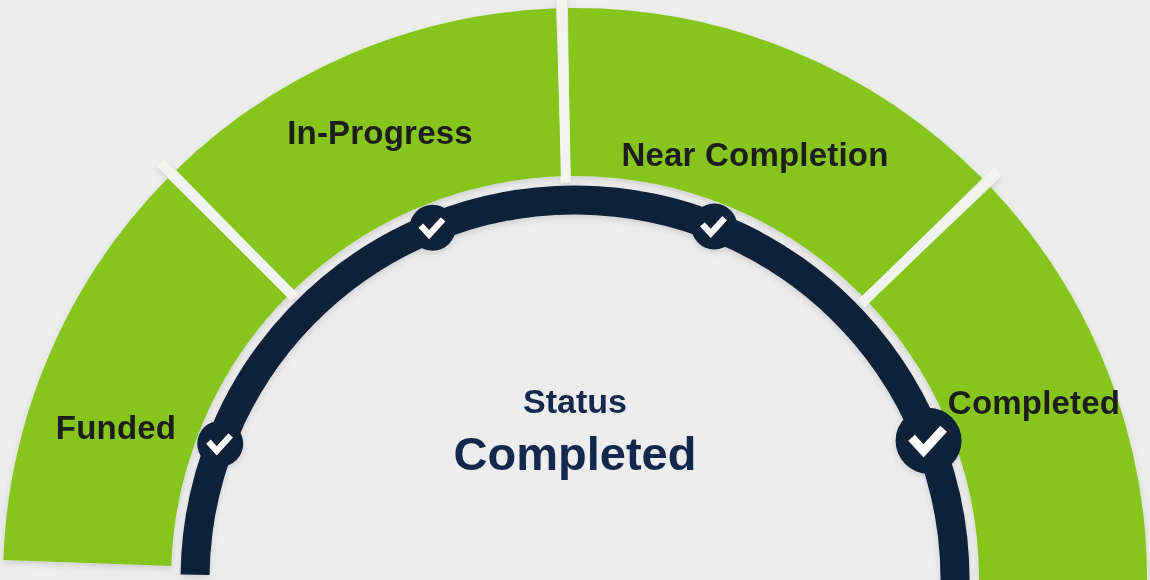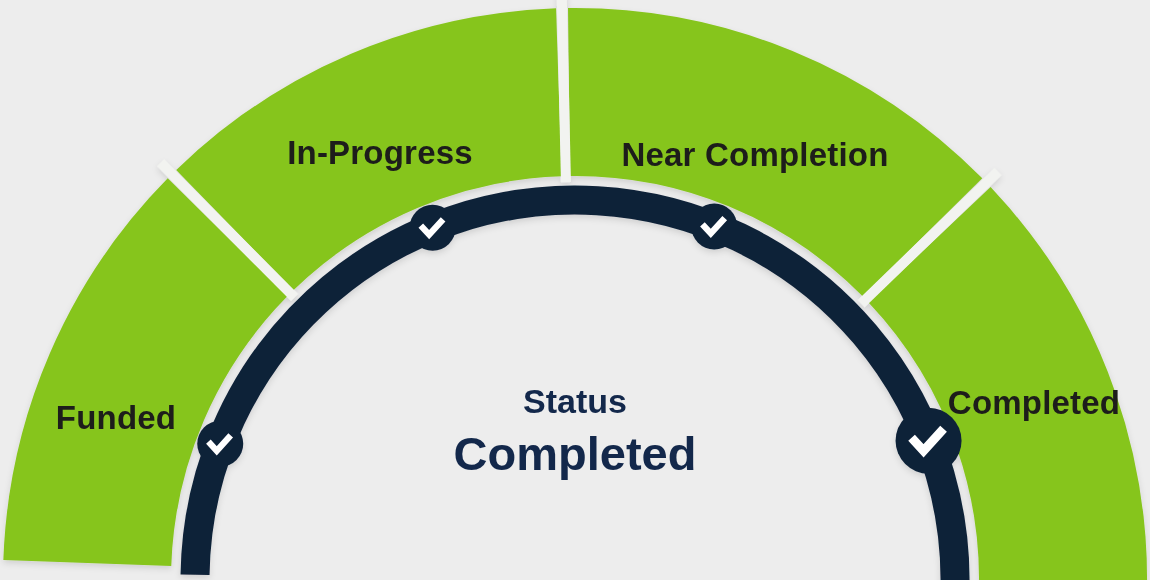--- a/index.html
+++ b/index.html
@@ -25,21 +25,21 @@
   .seg-label {
     position: absolute;
     transform: translate(-50%, -50%);
     font-weight: 700;
     font-size: 33px;
     letter-spacing: 0.2px;
     color: #1D1D1B;
     white-space: nowrap;
     z-index: 3;
   }
-  #label-funded        { left: 116px;  top: 418px; }
+  #label-funded        { left: 116px;  top: 428px; }
   #label-in-progress   { left: 380px;  top: 133px; }
   #label-near-completion { left: 755px; top: 133px; margin-top: 22px; }
   #label-completed     { left: 1034px; top: 403px; }
   .center-label {
     position: absolute;
     left: 575px;
     top: 432px;
     transform: translate(-50%, -50%);
     text-align: center;
     color: #13284B;
@@ -84,21 +84,21 @@
         <path d="M 420.80 225.58 L 429.16 234.64 L 443.10 219.31" stroke="#FFFFFF" stroke-width="6.27" fill="none" stroke-linecap="butt" stroke-linejoin="miter"></path>
         <circle cx="714.27" cy="226.44" r="23" fill="#0E2138"></circle>
         <path d="M 702.42 224.35 L 710.79 233.41 L 724.73 218.08" stroke="#FFFFFF" stroke-width="6.27" fill="none" stroke-linecap="butt" stroke-linejoin="miter"></path>
         <circle cx="928.56" cy="440.73" r="33" fill="#0E2138"></circle>
         <path d="M 911.56 437.73 L 923.56 450.73 L 943.56 428.73" stroke="#FFFFFF" stroke-width="9.00" fill="none" stroke-linecap="butt" stroke-linejoin="miter"></path>
       </g>
     </svg>
 
   <div class="seg-label" id="label-funded" style="color: rgb(29, 29, 27);">Funded</div>
 
-  <div class="seg-label" id="label-in-progress" style="color: rgb(29, 29, 27); margin-top: 20px;">In-Progress</div>
+  <div class="seg-label" id="label-in-progress" style="color: rgb(29, 29, 27);">In-Progress</div>
 
   <div class="seg-label" id="label-near-completion" style="color: rgb(29, 29, 27);">Near Completion</div>
 
   <div class="seg-label" id="label-completed" style="color: rgb(29, 29, 27);">Completed</div>
 
   <div class="center-label" style="color: rgb(19, 40, 75);">
     <div class="center-title">Status</div>
     <div class="center-value">Completed</div>
   </div>
 

